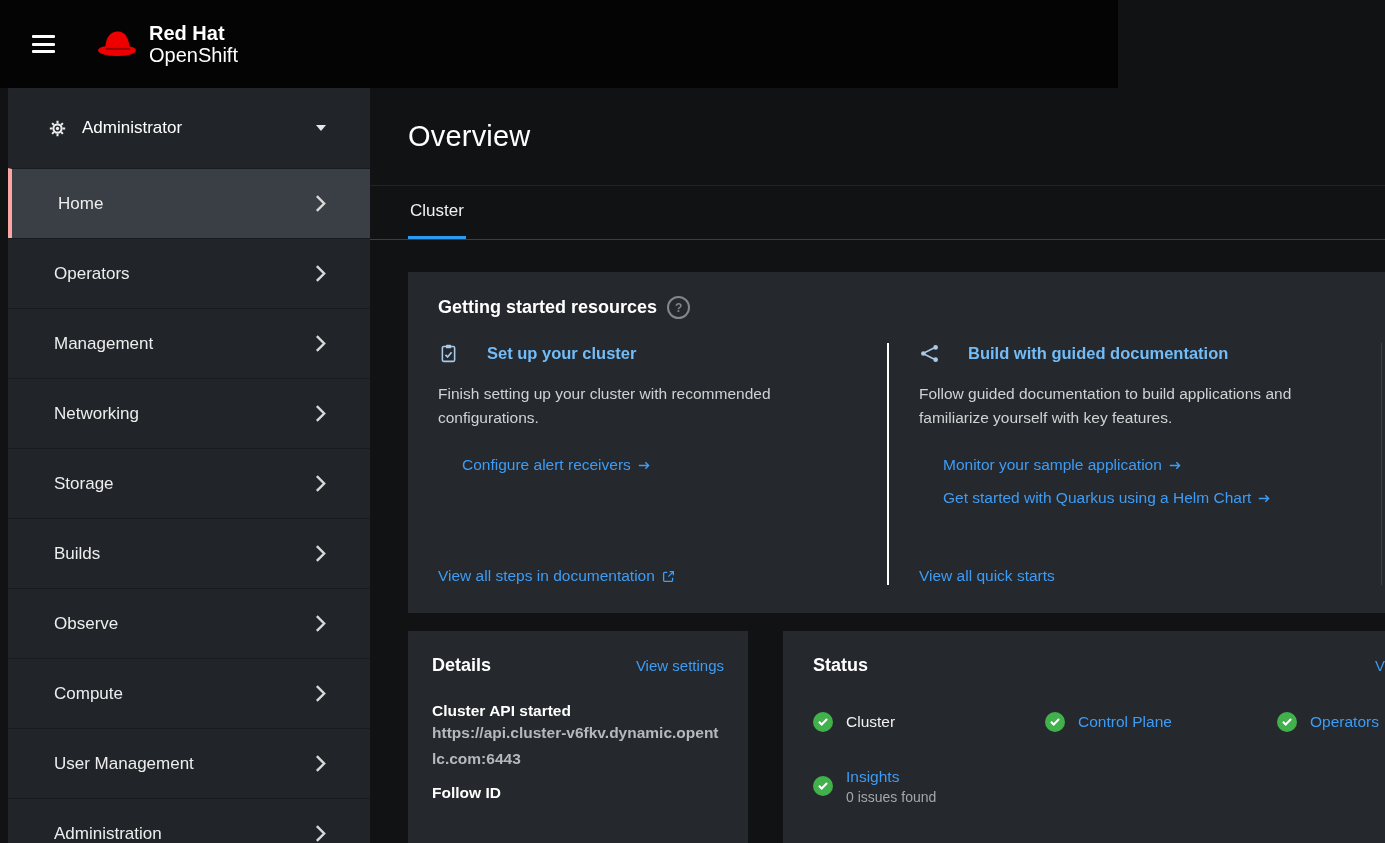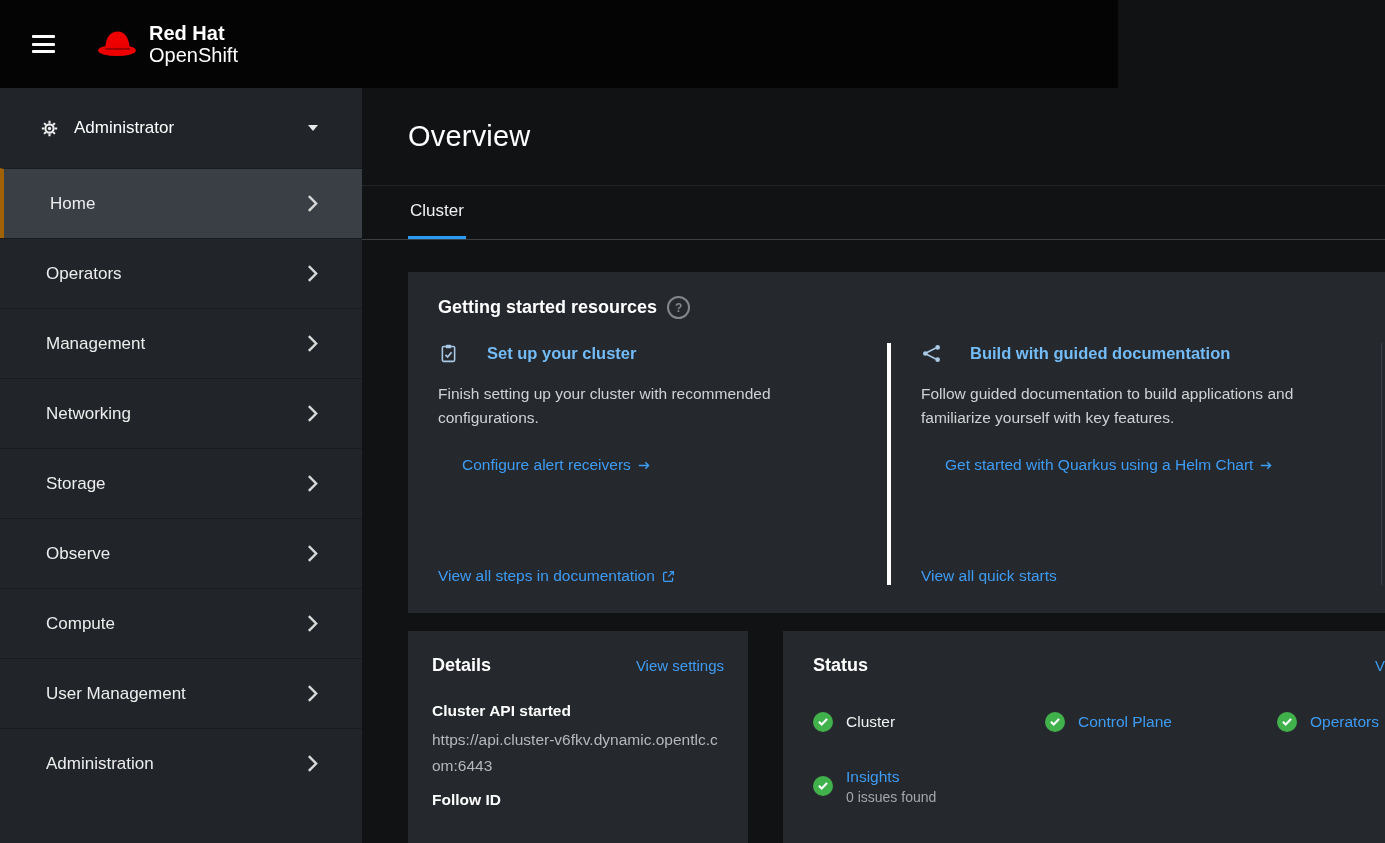--- a/index.html
+++ b/index.html
@@ -19,37 +19,37 @@
     background:#040404;display:flex;align-items:center;z-index:5;
   }
   .menu-toggle{background:none;border:none;margin-left:24px;padding:8px;cursor:pointer;}
   .bars i{display:block;width:23px;height:3px;background:#fff;margin:4.5px 0;border-radius:1px;}
   .brand{display:flex;align-items:center;margin-left:33px;gap:11px;}
   .brand-text{display:flex;flex-direction:column;line-height:1.1;}
   .brand-l1{color:#fff;font-weight:700;font-size:20px;}
   .brand-l2{color:#fff;font-weight:300;font-size:20px;}
 
   
-  .sidebar{position:absolute;top:88px;left:0;width:362px;height:755px;background:#212529;z-index:4;}
+  .sidebar{position:absolute;top:88px;left:8px;width:362px;height:755px;background:#212529;z-index:4;}
   .perspective{
     width:100%;height:80px;box-sizing:border-box;
     display:flex;align-items:center;padding:0 44px 0 40px;
     background:none;border:none;color:#fff;font-size:17px;
     font-family:inherit;cursor:pointer;text-align:left;
   }
   .gear{margin-right:15px;display:flex;}
   .caret{margin-left:auto;width:0;height:0;border-left:5.5px solid transparent;border-right:5.5px solid transparent;border-top:6px solid #e8e8e8;}
   .nav-list{list-style:none;margin:0;padding:0;}
   .nav-item{
     height:70px;box-sizing:border-box;display:flex;align-items:center;
     padding:0 44px 0 46px;color:#ededed;font-size:17px;cursor:pointer;
     border-top:1px solid #191c1f;
   }
   .nav-item .chev{margin-left:auto;display:flex;}
-  .nav-item.active{background:#3a3f46;border-left:4px solid #a16207;}
+  .nav-item.active{background:#3a3f46;border-left:4px solid #fca5a5;}
 
   
   .content{position:absolute;left:362px;top:88px;width:1520px;height:755px;}
   .page-header{height:98px;box-sizing:border-box;display:flex;align-items:center;padding-left:46px;border-bottom:1px solid #202326;}
   .page-header h1{margin:0;font-size:29px;font-weight:400;color:#fff;letter-spacing:.2px;}
   .tabbar{height:54px;box-sizing:border-box;border-bottom:1px solid #3b3e42;padding-left:46px;display:flex;}
   .tab{display:flex;align-items:center;color:#f1f1f1;font-size:17px;padding:0 2px;box-sizing:border-box;border-bottom:3px solid #2b9af3;cursor:pointer;}
 
   .dashboard{padding:32px 0 0 46px;}
   .card{background:#25282c;box-sizing:border-box;}
@@ -57,40 +57,40 @@
   
   .gs-card{width:1466px;padding-top:24px;}
   .gs-title{display:flex;align-items:center;gap:10px;padding:0 30px;}
   .gs-title h2{margin:0;font-size:18px;font-weight:700;color:#fff;}
   .help{width:19px;height:19px;border:2px solid #84878a;border-radius:50%;color:#84878a;
         font-size:12px;font-weight:700;display:flex;align-items:center;justify-content:center;cursor:pointer;}
   .help::before{content:"?";}
   .gs-cols{display:flex;margin-top:24px;padding-bottom:28px;}
   .gs-col{box-sizing:border-box;padding:0 30px;display:flex;flex-direction:column;min-height:242px;}
   .gs-col.c1{width:479px;}
-  .gs-col.c2{width:494px;border-left:4px solid #ffffff;}
+  .gs-col.c2{width:494px;border-left:2px solid #ffffff;}
   .gs-col.c3{flex:1;border-left:1px solid #3c4046;}
   .gs-head{display:flex;align-items:center;gap:28px;}
   .gs-head a{color:#73bcf7;font-size:16.5px;font-weight:700;}
   .gs-body{margin:18px 0 0;color:#d0d2d4;font-size:15.5px;line-height:24px;max-width:434px;}
   .gs-links{margin-top:26px;padding-left:24px;display:flex;flex-direction:column;gap:15px;}
   .gs-link, .gs-footer{display:flex;align-items:center;gap:7px;color:#3e9cf5;font-size:15.5px;}
   .gs-footer{margin-top:auto;}
 
   
   .dash-row{display:flex;gap:35px;margin-top:18px;}
   .details-card{width:340px;height:300px;padding:24px;}
   .status-card{width:700px;height:300px;padding:24px 30px;position:relative;}
   .card-head{display:flex;justify-content:space-between;align-items:center;}
   .card-head h2{margin:0;font-size:18px;font-weight:700;color:#fff;}
   .card-link{color:#3e9cf5;font-size:15px;}
   .details-field{margin-top:26px;}
   .details-field + .details-field{margin-top:12px;}
   .f-label{color:#fff;font-weight:700;font-size:15.5px;}
-  .f-value{margin-top:7px;color:#b6b9bb;font-size:15.5px;line-height:26px;word-break:break-all;padding-right:4px;}
+  .f-value{color:#b6b9bb;font-size:15.5px;line-height:26px;word-break:break-all;padding-right:4px;font-weight:bold;}
   .view-alerts{position:absolute;left:592px;top:26px;white-space:nowrap;}
   .status-grid{display:grid;grid-template-columns:232px 232px auto;row-gap:24px;margin-top:26px;}
   .status-item{display:flex;align-items:center;gap:13px;min-height:40px;}
   .status-label{color:#f2f2f2;font-size:15.5px;}
   .status-link{color:#3e9cf5;font-size:15.5px;}
   .stack{display:flex;flex-direction:column;}
   .status-sub{color:#a5a8aa;font-size:14px;margin-top:3px;}
   .icn{flex:none;display:flex;}
 </style>
 </head>
@@ -164,20 +164,28 @@
     </li>
     <li class="nav-item">
       <span>Storage</span>
       <span class="chev">
           <svg width="11" height="17" viewBox="0 0 8 14">
             <path d="M1 1l6 6-6 6" stroke="#d8d8d8" stroke-width="2" fill="none"></path>
           </svg>
         </span>
     </li>
     <li class="nav-item">
+      <span>Builds</span>
+      <span class="chev">
+          <svg width="11" height="17" viewBox="0 0 8 14">
+            <path d="M1 1l6 6-6 6" stroke="#d8d8d8" stroke-width="2" fill="none"></path>
+          </svg>
+        </span>
+    </li>
+    <li class="nav-item">
       <span>Observe</span>
       <span class="chev">
           <svg width="11" height="17" viewBox="0 0 8 14">
             <path d="M1 1l6 6-6 6" stroke="#d8d8d8" stroke-width="2" fill="none"></path>
           </svg>
         </span>
     </li>
     <li class="nav-item">
       <span>Compute</span>
       <span class="chev">
@@ -267,20 +275,28 @@
                 <circle cx="19" cy="5" r="2.7" fill="#a9c9e6"></circle>
                 <circle cx="19" cy="19" r="2.7" fill="#a9c9e6"></circle>
                 <path d="M6.8 10.9 17 5.8M6.8 13.1 17 18.2" stroke="#a9c9e6" stroke-width="1.8"></path>
               </svg>
             </span>
             <a>Build with guided documentation</a>
           </div>
           <p class="gs-body">Follow guided documentation to build applications and familiarize yourself with key features.</p>
           <div class="gs-links">
             <a class="gs-link">
+              <span>Monitor your sample application</span>
+              <span class="icn">
+                  <svg viewBox="0 0 16 16" width="13" height="13">
+                    <path d="M1 8h12M9 4l4 4-4 4" stroke="#3e9cf5" stroke-width="1.8" fill="none"></path>
+                  </svg>
+                </span>
+            </a>
+            <a class="gs-link">
               <span>Get started with Quarkus using a Helm Chart</span>
               <span class="icn">
                   <svg viewBox="0 0 16 16" width="13" height="13">
                     <path d="M1 8h12M9 4l4 4-4 4" stroke="#3e9cf5" stroke-width="1.8" fill="none"></path>
                   </svg>
                 </span>
             </a>
           </div>
           <a class="gs-footer">
             <span>View all quick starts</span>

